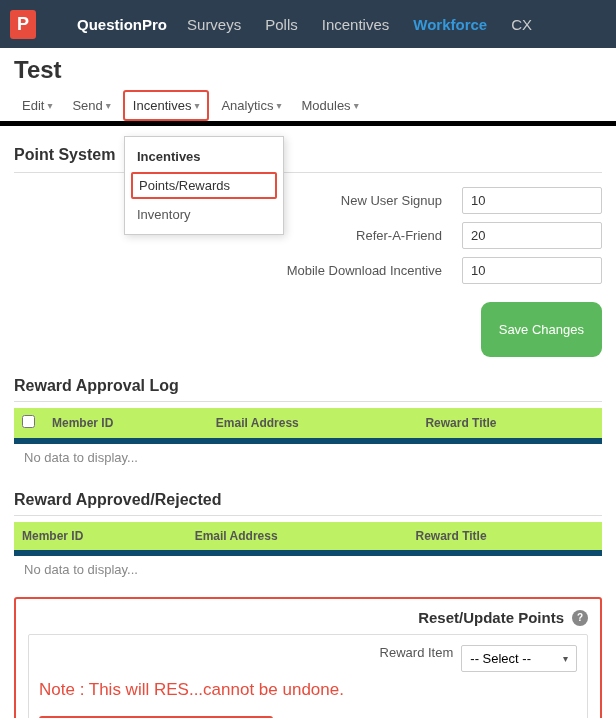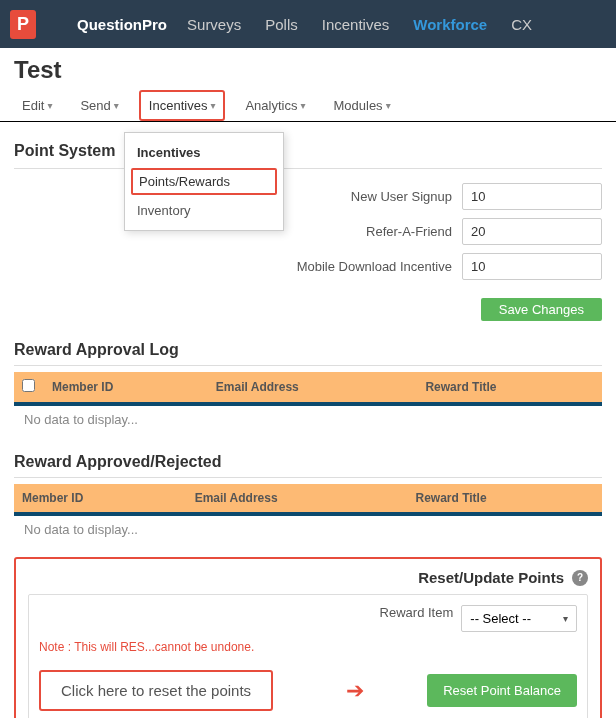--- a/index.html
+++ b/index.html
@@ -9,64 +9,64 @@
     .top-nav { background: #2c3e50; display: flex; align-items: center; padding: 0 10px; height: 48px; }
     .logo-box { background: #e74c3c; color: #fff; font-weight: bold; font-size: 14px; padding: 4px 7px; border-radius: 3px; margin-right: 6px; display: flex; align-items: center; gap: 4px; }
     .logo-box .p-letter { font-size: 18px; font-weight: 900; }
     .logo-text { color: #fff; font-size: 15px; font-weight: bold; margin-left: 35px; }
     .top-nav-links { display: flex; gap: 4px; margin-left: 10px; }
     .top-nav-link { color: #ccc; text-decoration: none; padding: 6px 10px; font-size: 15px; border-radius: 3px; cursor: pointer; }
     .top-nav-link.highlight { color: #3498db; font-weight: bold; }
     .top-nav-link.cx { color: #ccc; }
 
     
-    .sub-header { background: #fff; padding: 8px 14px 0 14px; border-bottom: 1px solid #000000; }
+    .sub-header { background: #fff; padding: 8px 14px 0 14px; border-bottom: 5px solid #000000; }
     .page-title { font-size: 24px; font-weight: bold; color: #333; margin-bottom: 6px; }
-    .sub-nav { display: flex; gap: 12px; align-items: center; }
+    .sub-nav { display: flex; gap: 4px; align-items: center; }
     .sub-nav-item { color: #555; padding: 6px 8px; cursor: pointer; font-size: 13px; display: flex; align-items: center; gap: 3px; }
     .sub-nav-item.active-dropdown { border: 2px solid #e74c3c; border-radius: 3px; color: #333; background: #fff; }
     .caret { font-size: 10px; color: #888; }
 
     
     .main { padding: 10px 14px; position: relative; }
 
     
     .dropdown-overlay { position: relative; }
     .dropdown-menu { position: absolute; top: 0; left: 110px; background: #fff; border: 1px solid #ccc; box-shadow: 2px 2px 8px rgba(0,0,0,0.15); z-index: 100; width: 160px; padding: 6px 0; }
     .dropdown-section-title { padding: 6px 12px; font-weight: bold; color: #333; font-size: 13px; }
     .dropdown-item { padding: 6px 12px; cursor: pointer; color: #555; font-size: 13px; }
     .dropdown-item.selected { border: 2px solid #e74c3c; margin: 2px 6px; padding: 4px 6px; border-radius: 2px; color: #333; font-weight: normal; }
 
     
     .section-title { font-size: 16px; font-weight: bold; color: #333; padding: 10px 0 8px 0; border-bottom: 1px solid #ddd; margin-bottom: 10px; }
     .point-fields { padding: 4px 0; }
-    .field-row { display: flex; align-items: center; justify-content: flex-end; margin-bottom: 8px; gap: 10px; }
+    .field-row { display: flex; align-items: center; justify-content: flex-end; margin-bottom: 8px; gap: 20px; }
     .field-label { color: #555; font-size: 13px; text-align: right; min-width: 180px; }
     .field-input { width: 140px; border: 1px solid #ccc; padding: 5px 8px; font-size: 13px; border-radius: 2px; color: #333; }
-    .save-btn { background: #5cb85c; color: #fff; border: none; padding: 4px 18px; font-size: 13px; border-radius: 2px; cursor: pointer; display: block; margin-left: auto; margin-top: 6px; }
+    .save-btn { background: #5cb85c; color: #fff; border: none; padding: 20px 18px; font-size: 13px; border-radius: 9px; cursor: pointer; display: block; margin-left: auto; margin-top: 6px; }
 
     
     .table-section { margin-top: 12px; }
     .table-section-title { font-size: 16px; font-weight: bold; color: #333; padding: 8px 0 6px 0; border-bottom: 1px solid #ddd; margin-bottom: 6px; }
     .data-table { width: 100%; border-collapse: collapse; }
-    .data-table th { background: #fdba74; padding: 7px 8px; text-align: left; font-size: 12px; color: #555; border-bottom: 4px solid #0c4a6e; font-weight: bold; }
+    .data-table th { background: #bef264; padding: 7px 8px; text-align: left; font-size: 12px; color: #555; border-bottom: 6px solid #0c4a6e; font-weight: bold; }
     .data-table td { padding: 6px 8px; font-size: 12px; color: #555; }
     .no-data { color: #888; font-size: 13px; padding: 6px 2px; }
     .checkbox-th { width: 30px; }
 
     
     .reset-section { margin-top: 14px; border: 2px solid #e74c3c; border-radius: 3px; padding: 10px 12px; }
     .reset-title { font-size: 15px; font-weight: bold; color: #333; display: flex; align-items: center; gap: 8px; margin-bottom: 8px; justify-content: flex-end; }
     .help-icon { background: #888; color: #fff; border-radius: 50%; width: 16px; height: 16px; display: inline-flex; align-items: center; justify-content: center; font-size: 10px; font-weight: bold; }
     .reset-inner { border: 1px solid #ddd; border-radius: 2px; padding: 10px; }
     .reward-item-row { display: flex; align-items: flex-start; justify-content: flex-end; gap: 8px; margin-bottom: 8px; }
     .reward-item-label { color: #555; font-size: 13px; }
     .select-dropdown { border: 1px solid #ccc; padding: 5px 8px; font-size: 13px; border-radius: 2px; min-width: 110px; display: flex; align-items: center; justify-content: space-between; background: #fff; gap: 32px; }
     .select-caret { font-size: 10px; color: #555; }
-    .note-text { color: #e74c3c; font-size: 12px; margin-bottom: 16px; }
+    .note-text { color: #e74c3c; font-size: 17px; margin-bottom: 16px; }
     .reset-click-box { border: 2px solid #e74c3c; border-radius: 3px; padding: 10px 20px; text-align: center; color: #555; font-size: 15px; display: inline-block; margin-right: 10px; cursor: pointer; }
     .reset-bottom-row { display: flex; align-items: center; justify-content: space-between; }
     .arrow-right { color: #e74c3c; font-size: 22px; margin: 0 8px; }
     .reset-balance-btn { background: #5cb85c; color: #fff; border: none; padding: 9px 16px; font-size: 13px; border-radius: 3px; cursor: pointer; white-space: nowrap; }
   </style>
 </head>
 <body>
 
 <div class="top-nav">
   <div class="logo-box">

